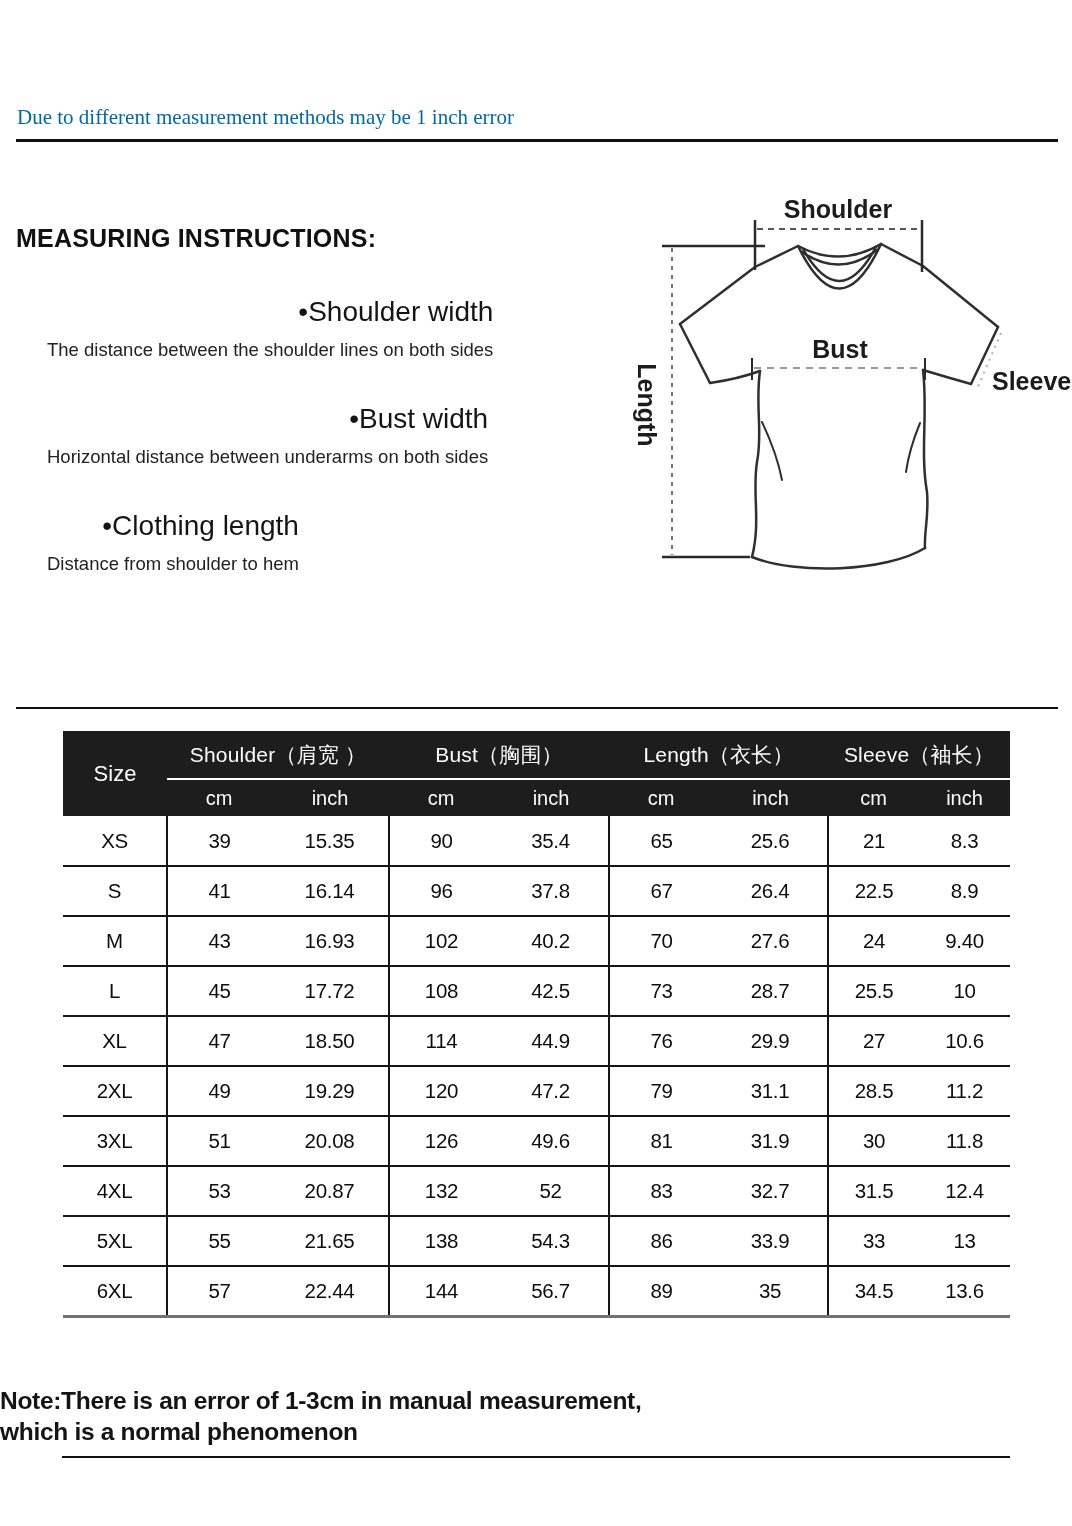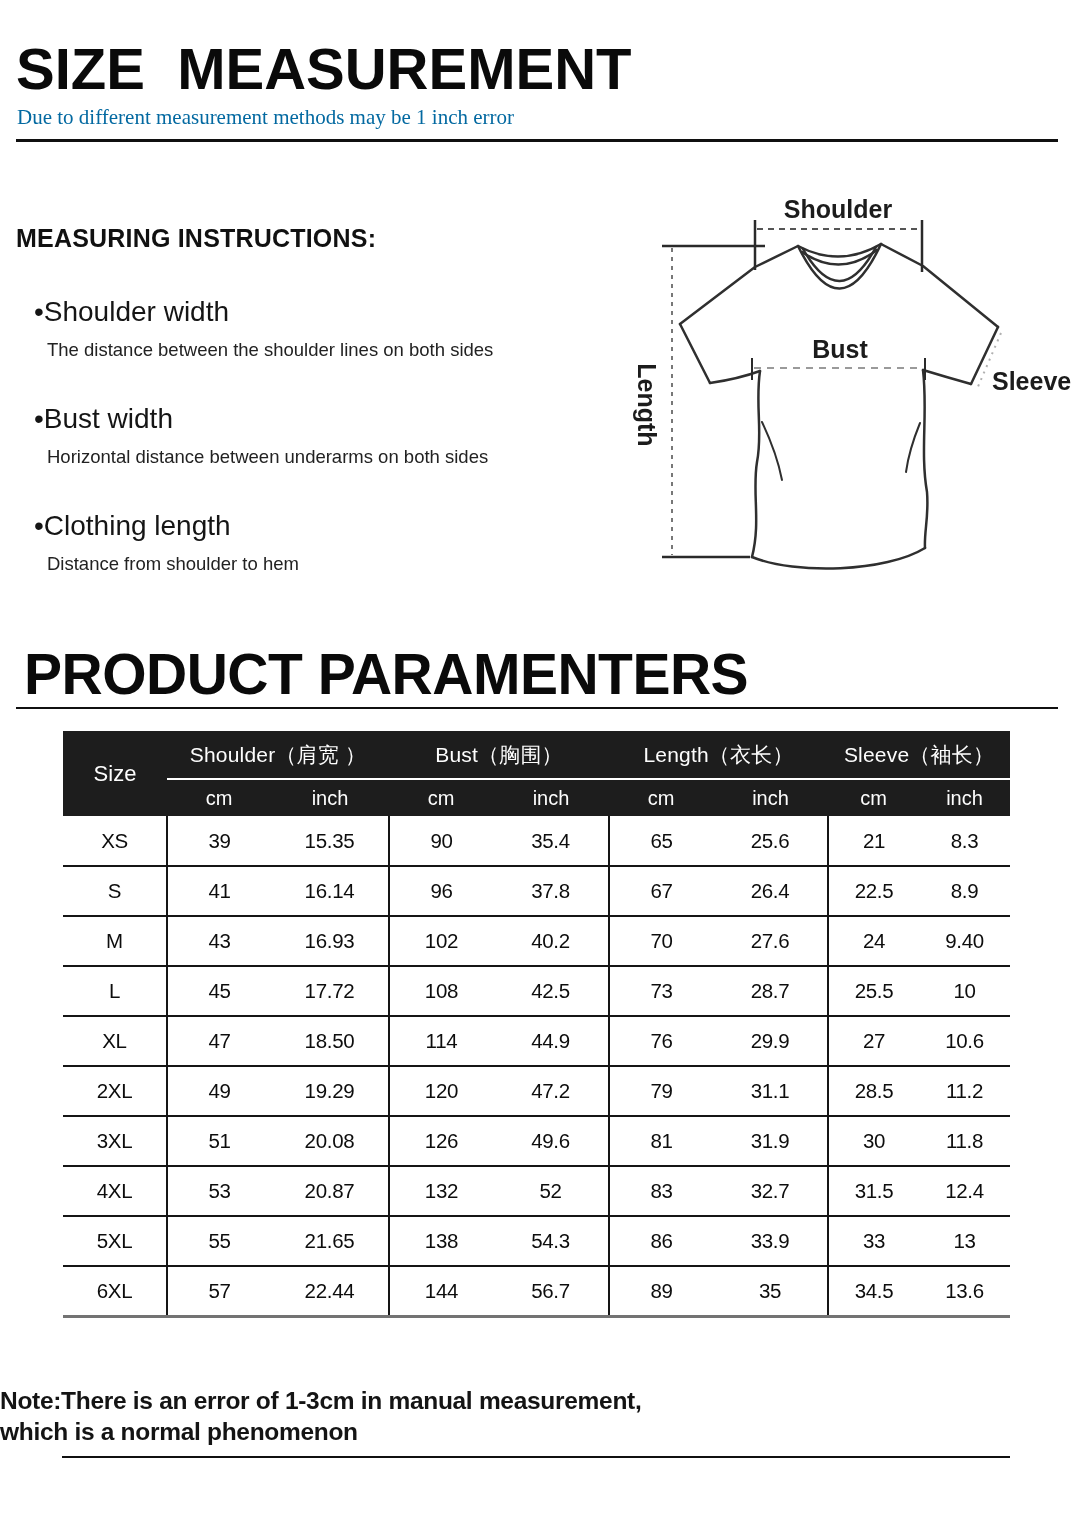--- a/index.html
+++ b/index.html
@@ -20,21 +20,21 @@
   .rule-top    { left:16px; top:139px; width:1042px; height:3px; }
   .rule-mid    { left:16px; top:707px; width:1042px; height:2px; }
   .rule-bottom { left:62px; top:1456px; width:948px; height:2px; }
 
   .instructions-heading {
     position:absolute; left:16px; top:224px;
     font-size:25px; font-weight:bold; letter-spacing:0.2px;text-align:center;
   }
   .instruction-item { position:absolute; left:34px; }
   .item-1 { top:297px; } .item-2 { top:404px; } .item-3 { top:511px; }
-  .item-term { font-size:28px; line-height:1.1; color:#151515; }
+  .item-term { font-size:28px; line-height:1.1; color:#151515;text-align:right; }
   .item-desc { margin:11px 0 0 13px; font-size:18.5px; color:#222; }
 
   .diagram { position:absolute; left:600px; top:180px; width:472px; height:420px; }
   .diagram text { font-family:"Liberation Sans", sans-serif; font-weight:600; fill:#1c1c1c; }
 
   .params-heading {
     position:absolute; left:24px; top:646px;
     font-size:57px; font-weight:bold; line-height:1; letter-spacing:-0.5px; color:#0a0a0a;
   }
 
@@ -58,21 +58,20 @@
   .note {
     position:absolute; left:0; top:1385px; width:1072px; text-align:left;
     font-size:24.5px; font-weight:bold; line-height:31px; letter-spacing:-0.3px; color:#141414;
   }
 </style>
 </head>
 <body>
 
 <div class="page">
 
-  <h1 class="page-title">SIZE  MEASUREMENT</h1>
   <p class="page-subtitle">Due to different measurement methods may be 1 inch error</p>
   <div class="rule rule-top"></div>
 
   <section>
     <h2 class="instructions-heading">MEASURING INSTRUCTIONS:</h2>
 
     <div class="instruction-item item-1">
       <div class="item-term">•Shoulder width</div>
       <div class="item-desc">The distance between the shoulder lines on both sides</div>
     </div>
@@ -119,21 +118,20 @@
     <line x1="72" y1="68" x2="72" y2="375" stroke="#777" stroke-width="2" stroke-dasharray="4 5"></line>
     <line x1="154" y1="188" x2="323" y2="188" stroke="#9a9a9a" stroke-width="2" stroke-dasharray="7 6"></line>
     <line x1="401" y1="153" x2="377" y2="209" stroke="#b0b0b0" stroke-width="2" stroke-dasharray="2 5"></line>
 
     <text x="238" y="38" font-size="25" text-anchor="middle">Shoulder</text>
     <text x="240" y="178" font-size="25" text-anchor="middle">Bust</text>
     <text x="392" y="210" font-size="25">Sleeve</text>
     <text x="46" y="233" font-size="25" text-anchor="middle" transform="rotate(90 46 225)">Length</text>
   </svg>
 
-  <h2 class="params-heading">PRODUCT PARAMENTERS</h2>
   <div class="rule rule-mid"></div>
 
   <table class="size-table">
     <colgroup>
       <col style="width:104px">
       <col style="width:104px">
         <col style="width:118px">
       <col style="width:104px">
         <col style="width:116px">
       <col style="width:104px">

